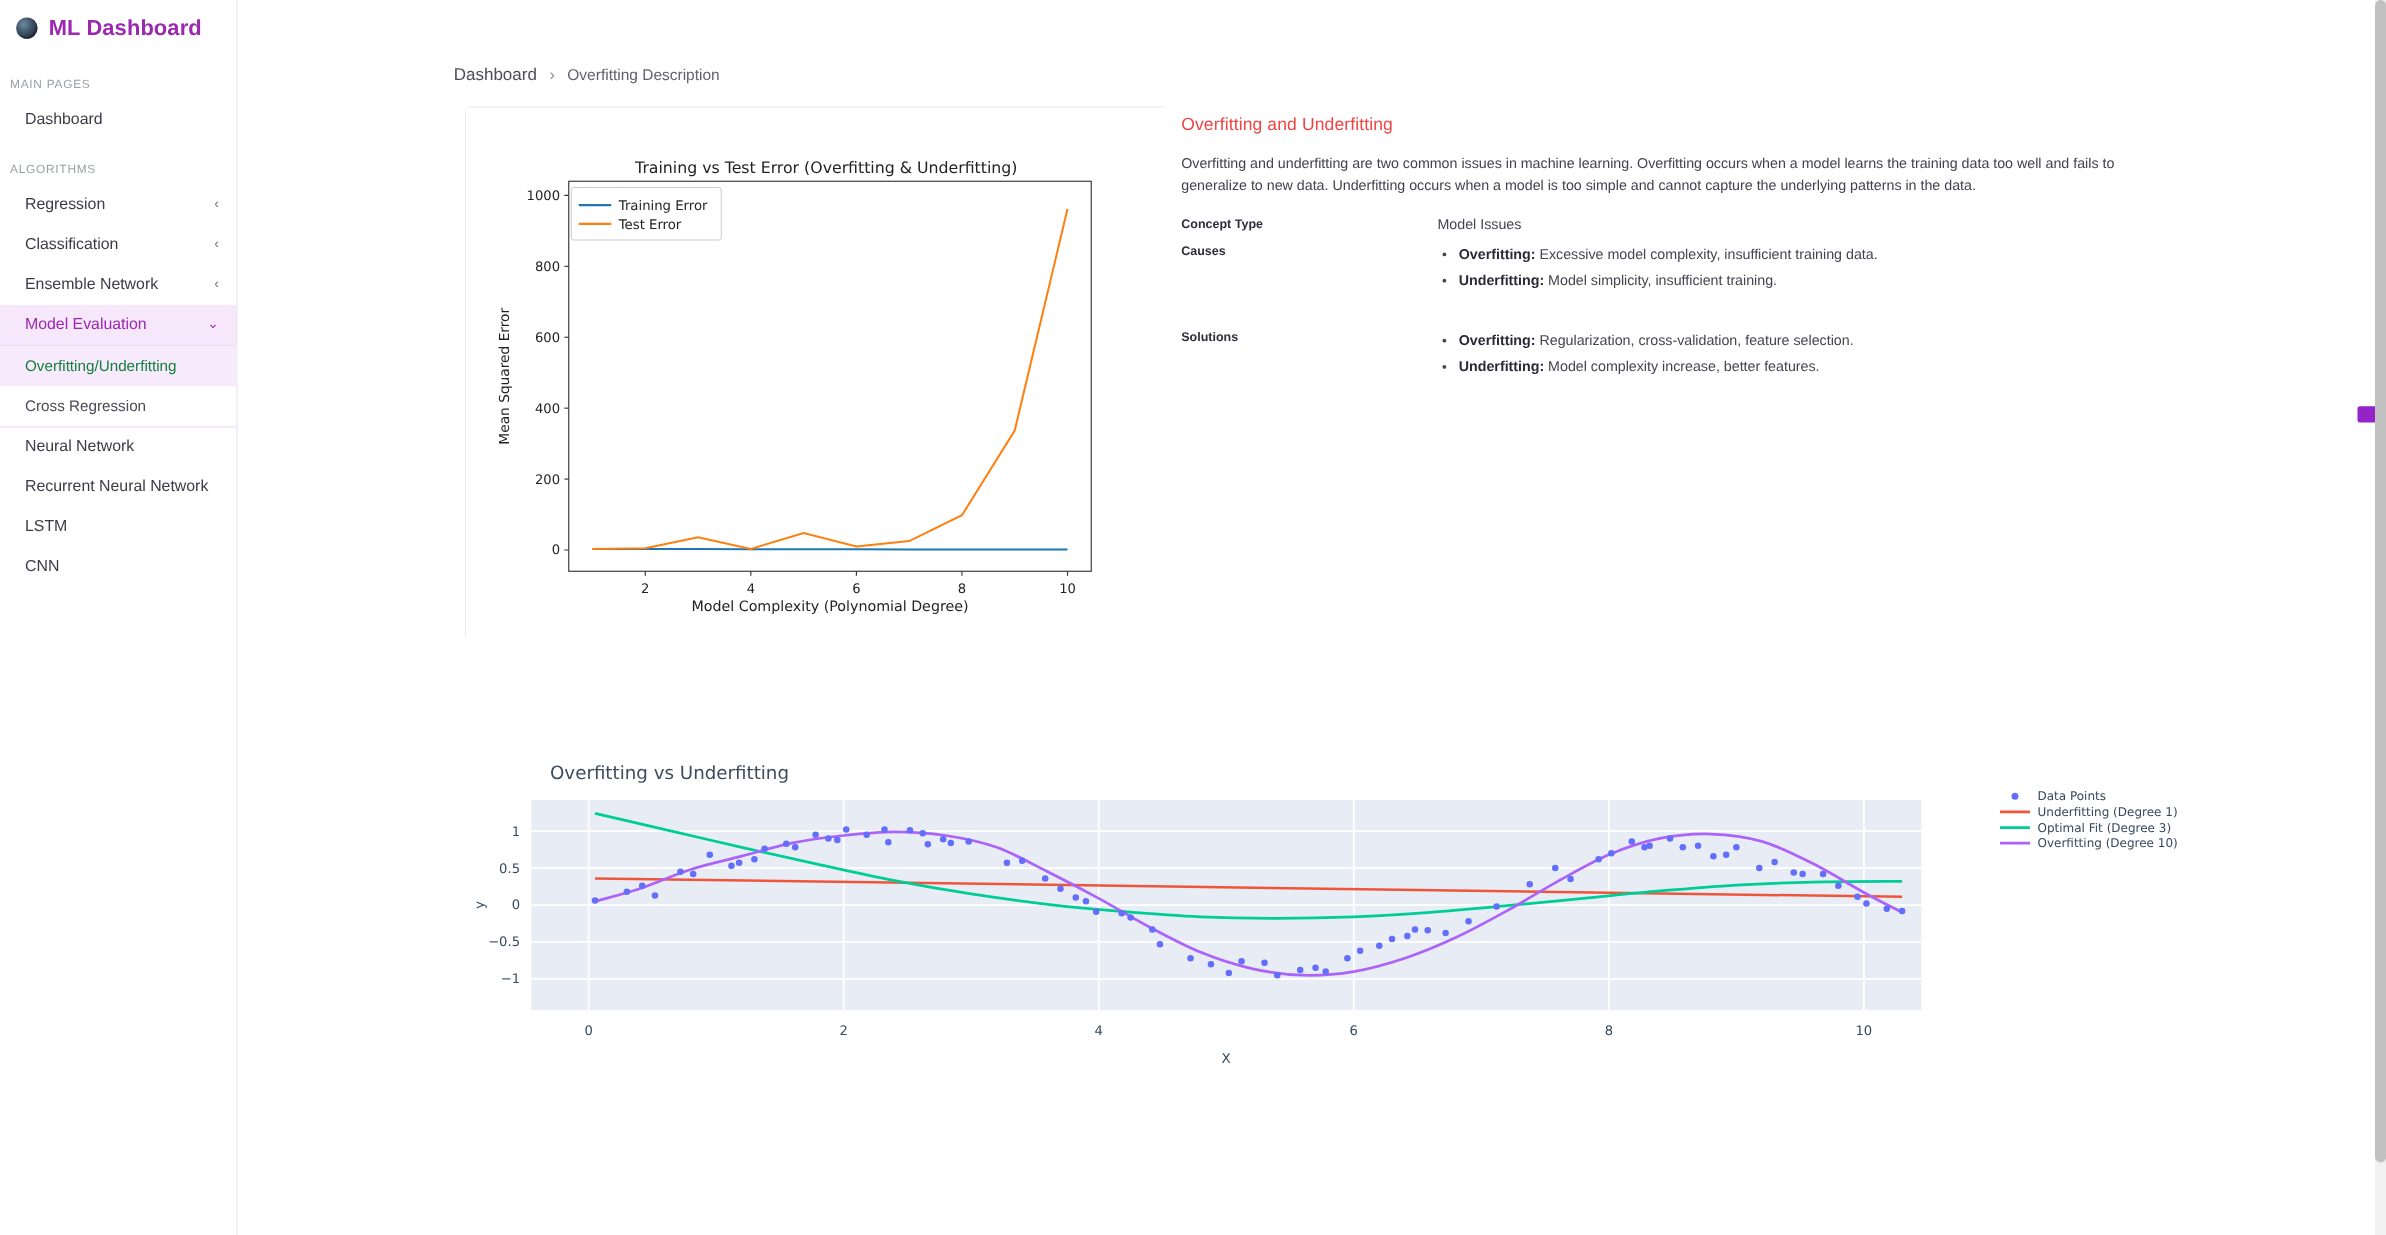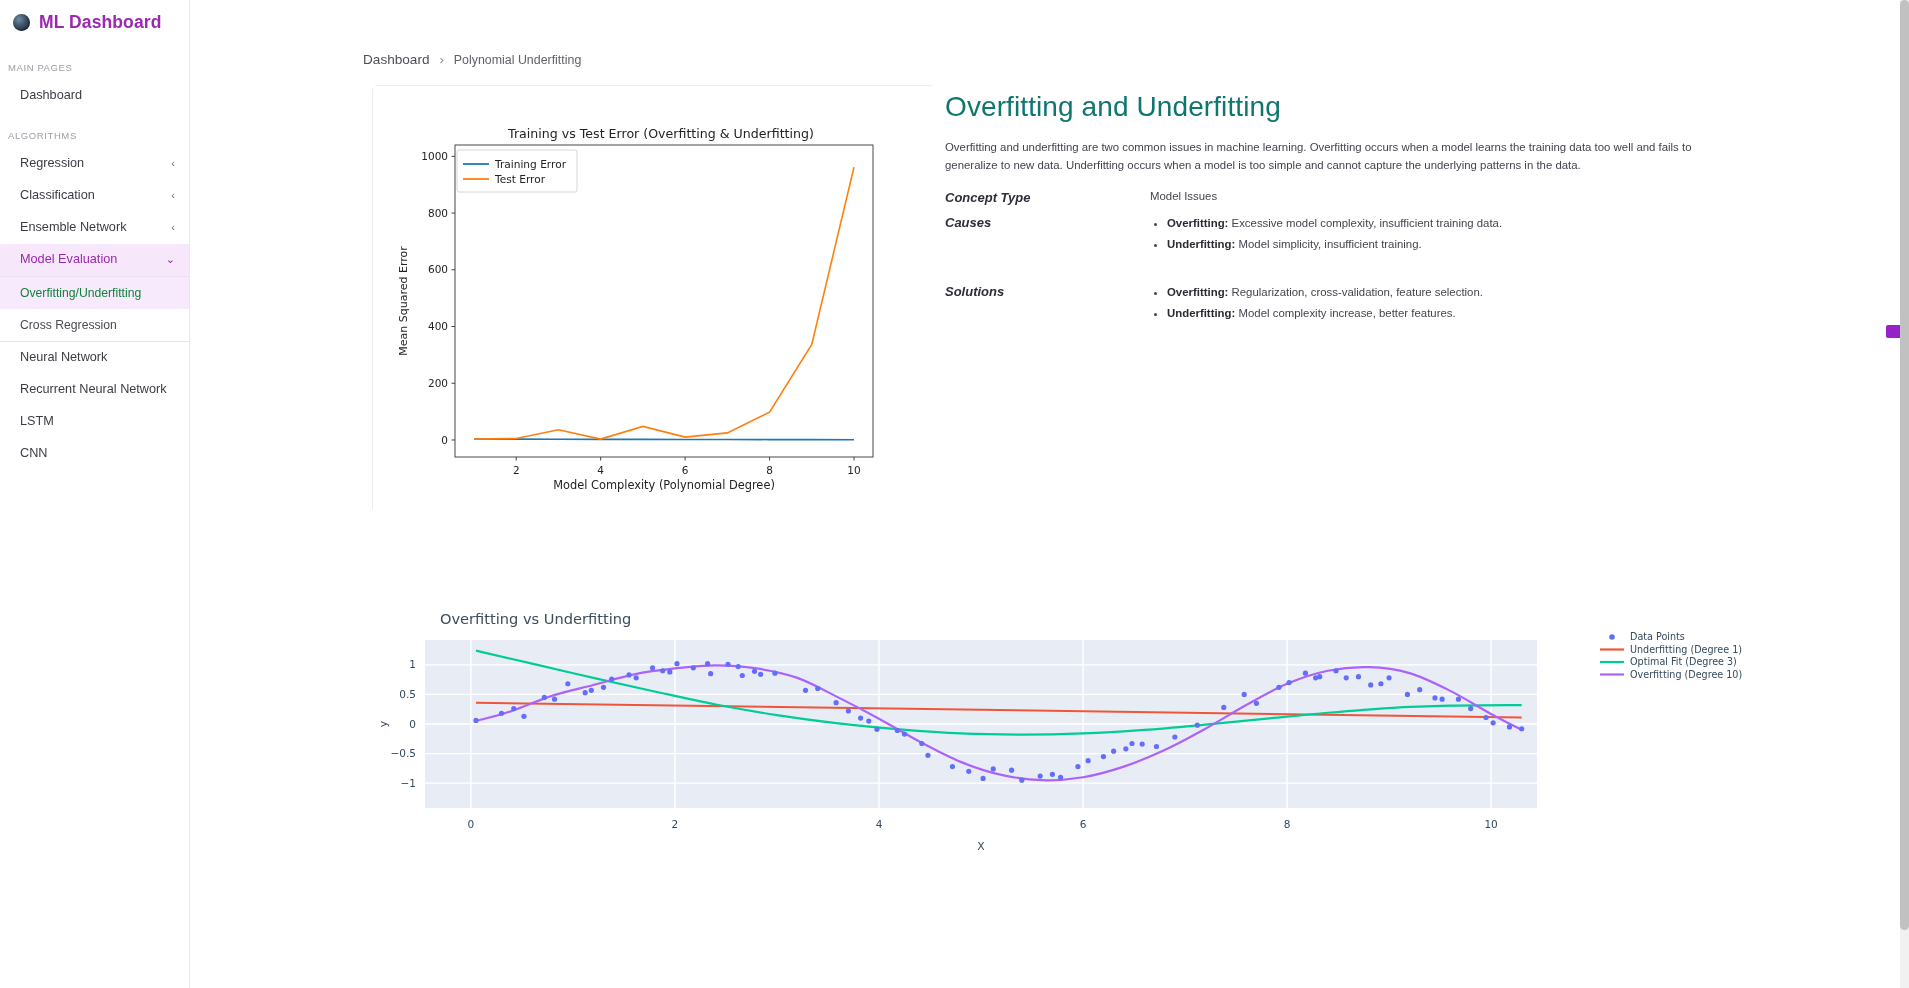--- a/index.html
+++ b/index.html
@@ -94,34 +94,34 @@
     background: #fff; position: relative;
     flex: 0 0 563px;
   }
   .mpl { position: absolute; inset: 0; }
 
   .info-panel {
     flex: 1 1 auto; padding: 6px 0 0 10px;
     max-width: 790px;
   }
   .info-title {
-    font-size: 28px; font-weight: 400; color: #0f766e;
+    font-size: 14px; font-weight: 400; color: #ef4444;
     margin: 0 0 16px 0; letter-spacing: .1px;
   }
   .info-desc-label {
     font-size: 12.4px; color: #343440; margin-bottom: 8px;
   }
   .info-desc-body {
     font-size: 11.4px; color: #42424e; line-height: 1.55;
     max-width: 772px; margin-bottom: 16px;
   }
   .kv-table { width: 100%; border-collapse: collapse; }
   .kv-table td { vertical-align: top; padding: 0 0 10px 0; }
   .kv-key {
-    width: 205px; font-size: 13px; font-weight: 700; color: #2e2e3a; font-style: italic;
+    width: 205px; font-size: 10px; font-weight: 700; color: #2e2e3a;
   }
   .kv-val { font-size: 11.4px; color: #44444f; }
   .kv-val ul { margin: 0; padding-left: 17px; }
   .kv-val li { margin: 0 0 4px 0; line-height: 1.45; }
   .kv-val li b { color: #2a2a36; }
   .kv-spacer td { height: 18px; padding: 0; }
 
   
   .plotly-wrap {
     position: absolute; left: 182px; top: 610px;
@@ -222,21 +222,21 @@
         </div>
       </div>
     </div>
   </aside>
 
   <main id="main">
 
     <nav class="breadcrumb">
       <span>Dashboard</span>
       <span class="crumb-sep">›</span>
-      <span class="crumb-current">Polynomial Underfitting</span>
+      <span class="crumb-current">Overfitting Description</span>
     </nav>
 
     <div class="content-row">
 
       <section class="chart-card">
         <svg class="mpl" viewBox="0 0 563 428" width="563" height="428">
           <rect x="0" y="0" width="563" height="428" fill="#ffffff"></rect>
 
           <text id="mpl-title" x="288" y="52" text-anchor="middle" font-family="DejaVu Sans, sans-serif" font-size="12.6" fill="#232323">Training vs Test Error (Overfitting &amp; Underfitting)</text>
 

